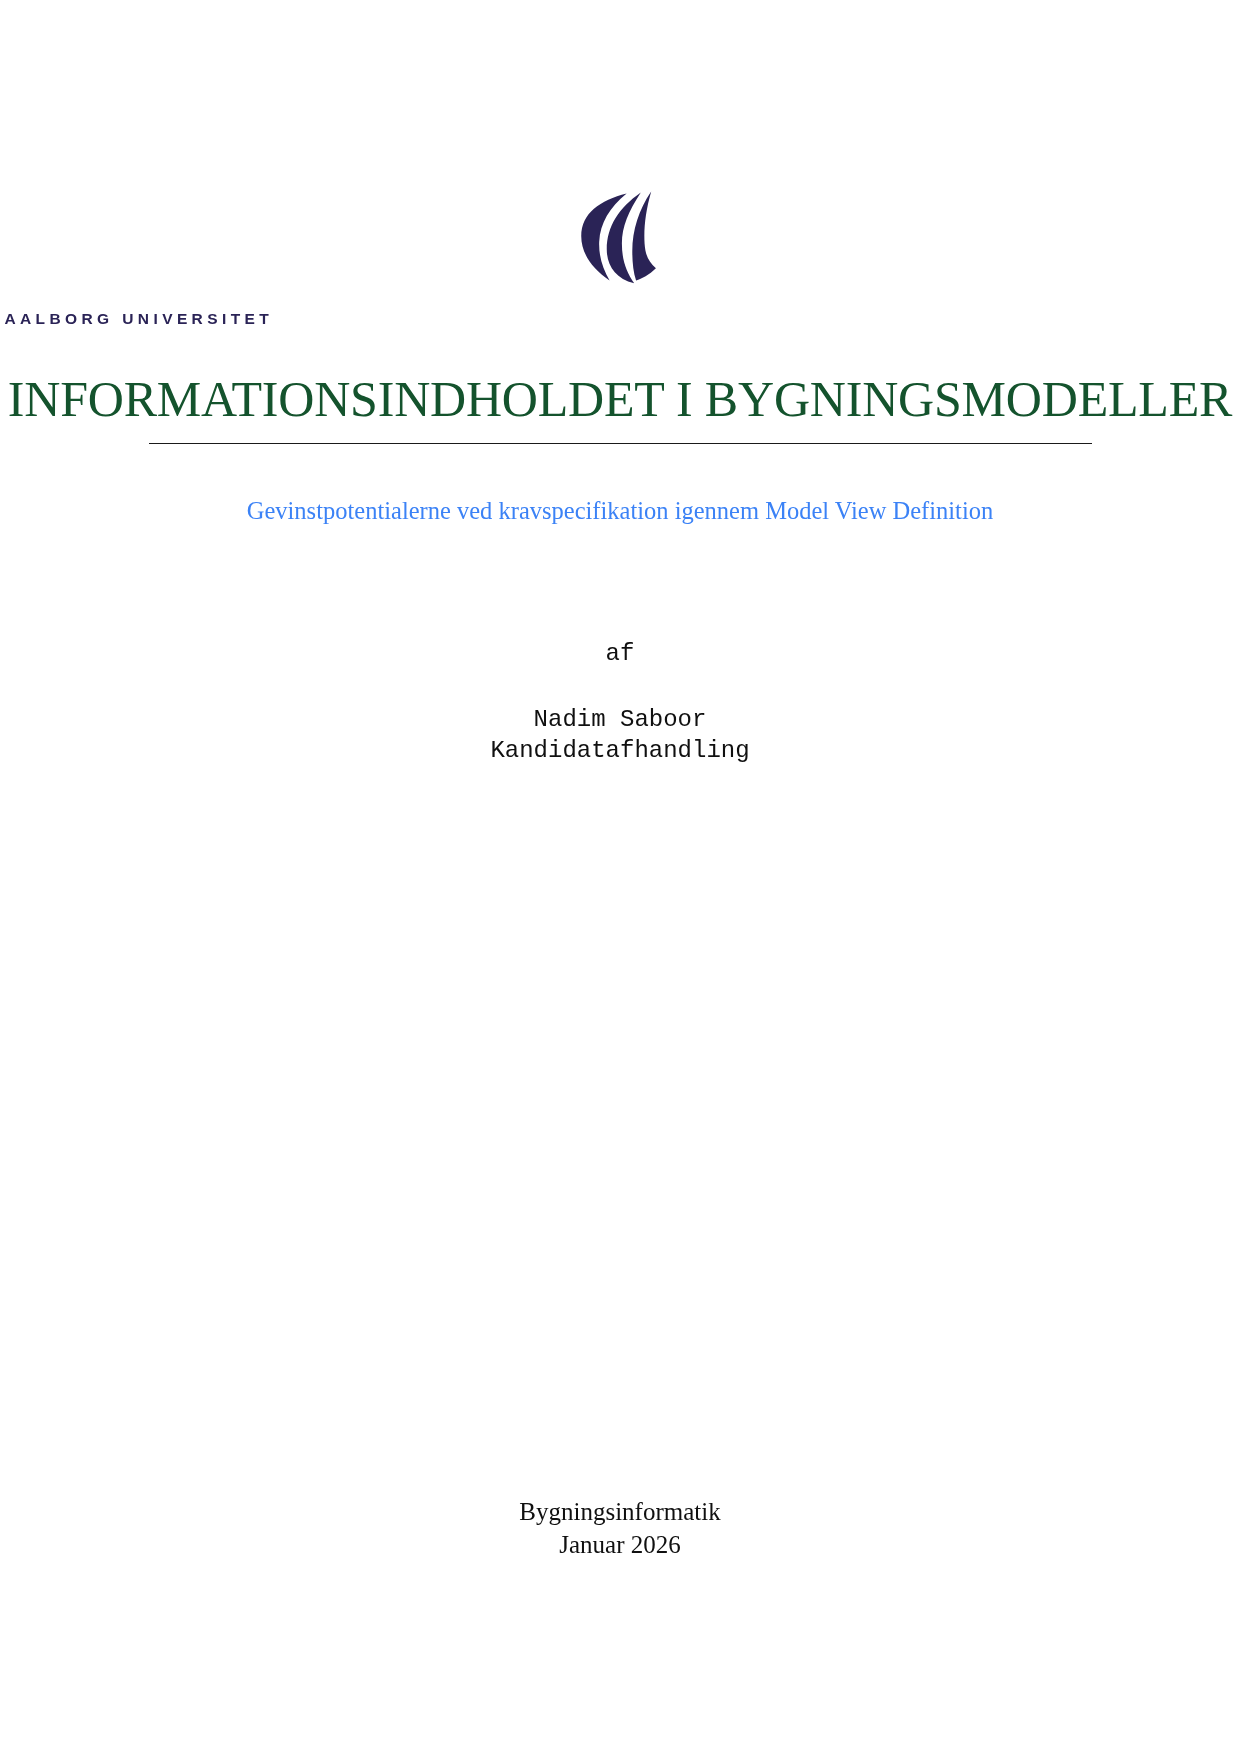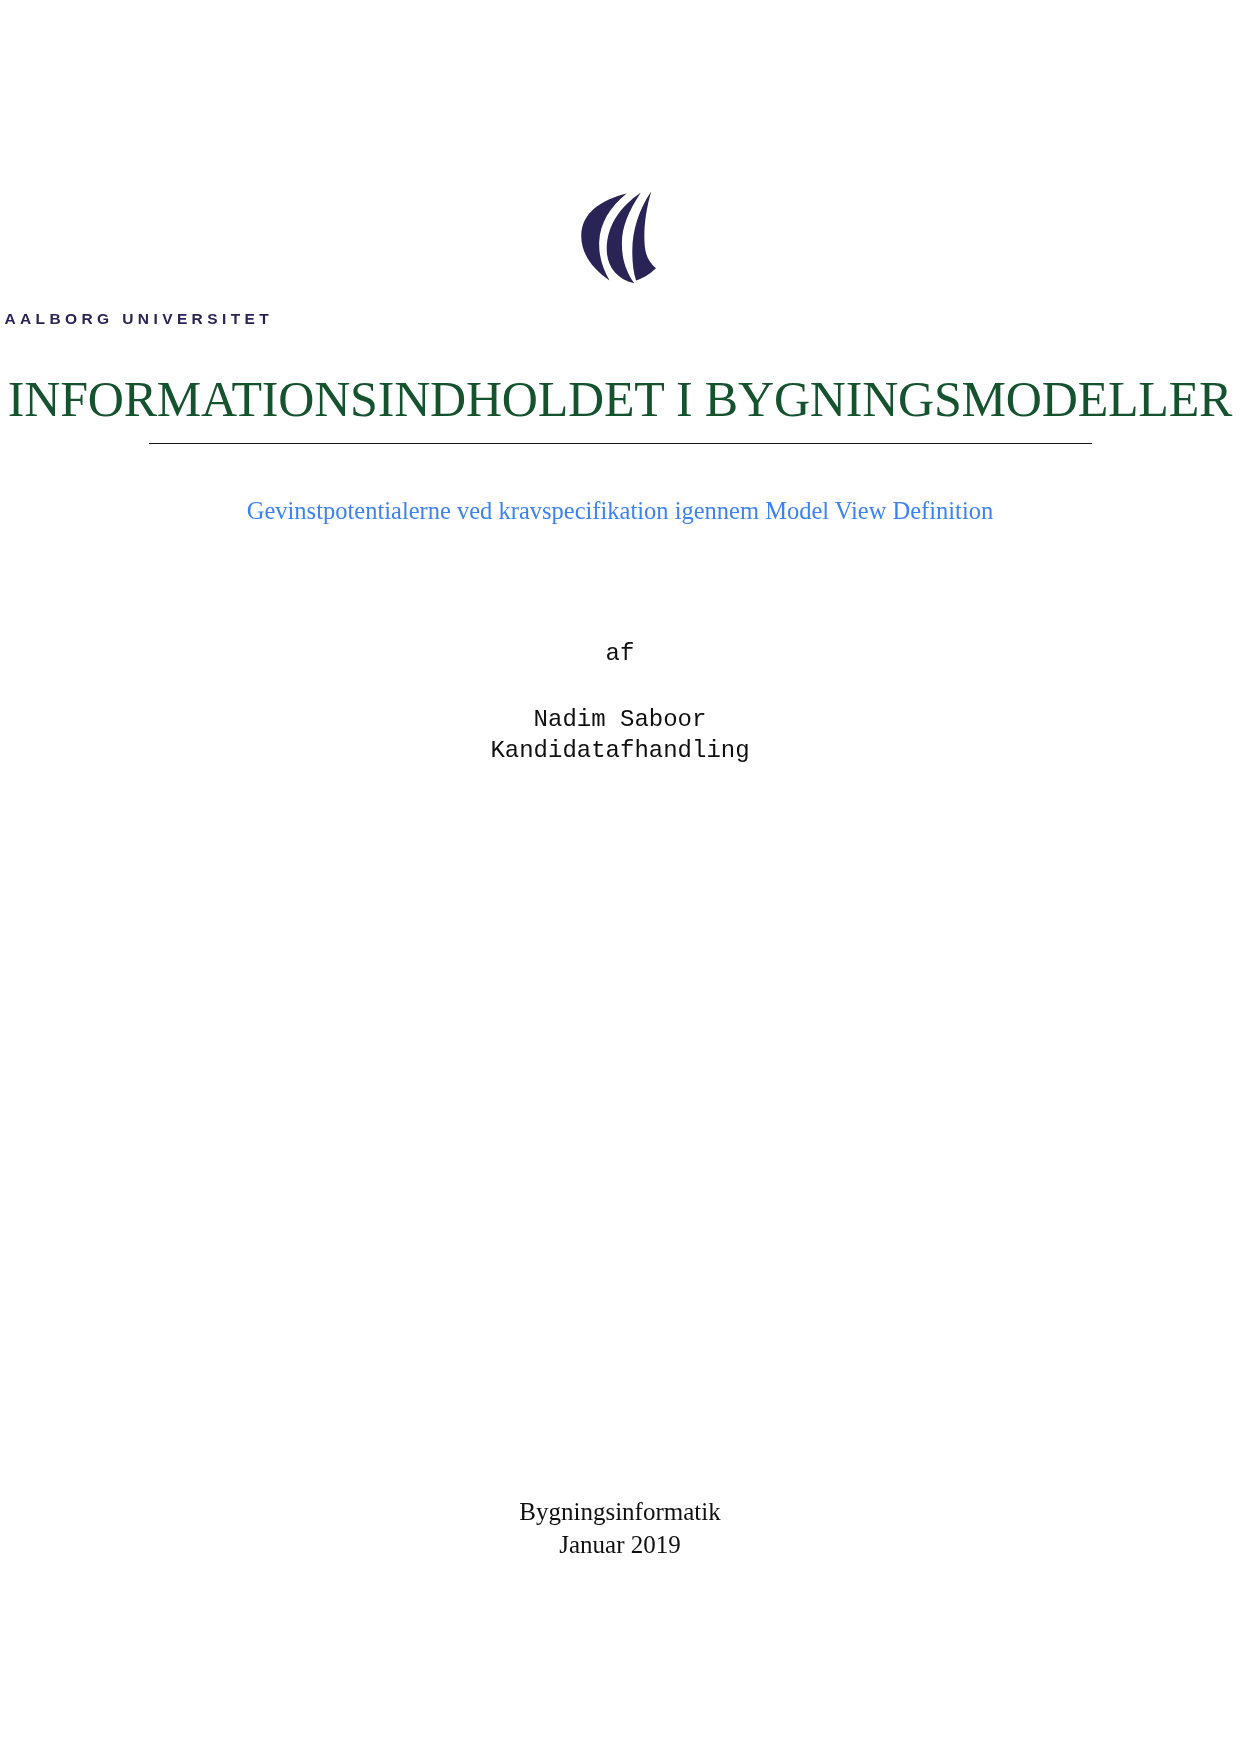--- a/index.html
+++ b/index.html
@@ -164,16 +164,16 @@
   <div class="subtitle">Gevinstpotentialerne ved kravspecifikation igennem Model View Definition</div>
 
   <div class="author-block">
     <span class="byline-preposition">af</span>
     <span class="author-name">Nadim Saboor</span>
     <span class="author-program">Kandidatafhandling</span>
   </div>
 
   <div class="footer-block">
     <span class="doc-type">Bygningsinformatik</span>
-    <span class="doc-date">Januar 2019</span>
+    <span class="doc-date">Januar 2026</span>
   </div>
 
 </div>
 
 </body></html>

